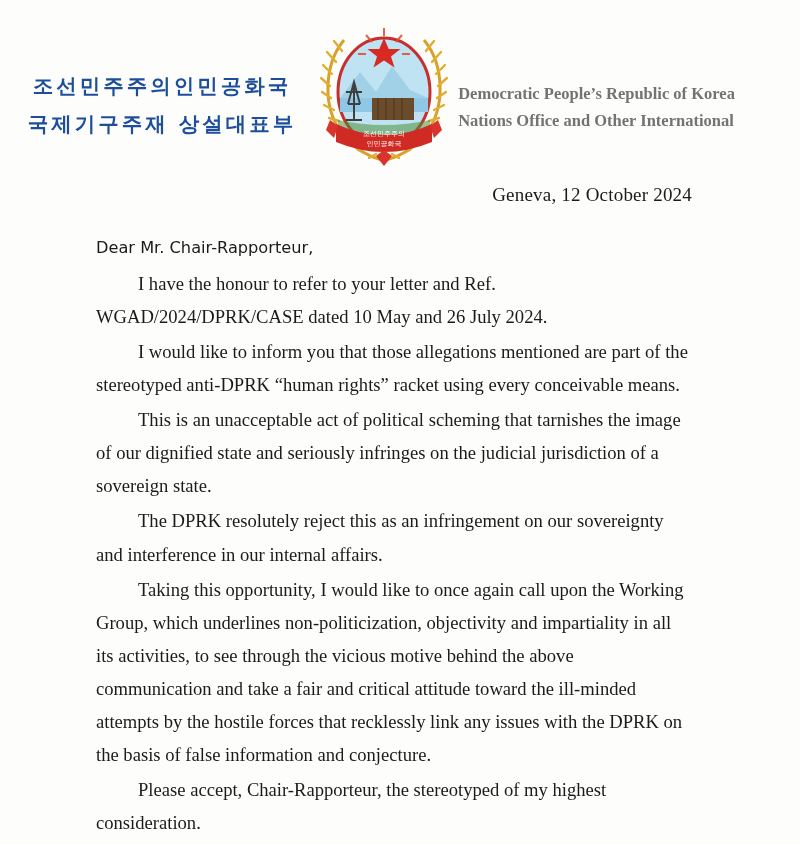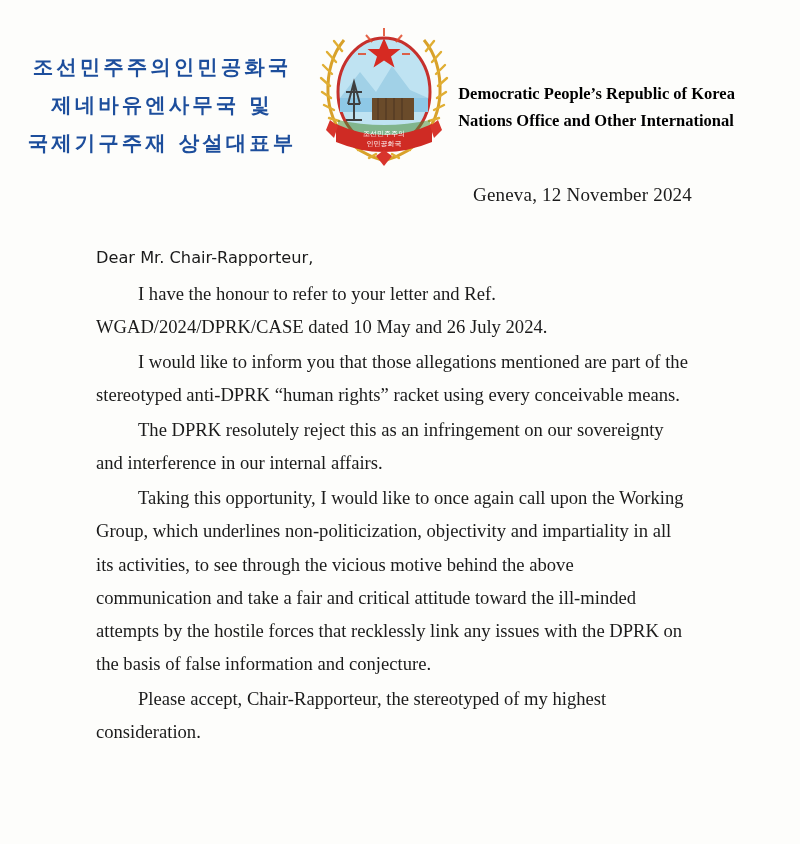--- a/index.html
+++ b/index.html
@@ -49,21 +49,21 @@
   .emblem-wrap {
     width: 150px;
     display: flex;
     justify-content: center;
     align-items: flex-start;
     padding-top: 4px;
   }
   .eng-block {
     width: 320px;
     padding-top: 30px;
-    color: #000000;
+    color: #737373;
     font-family: "Liberation Serif", serif;
     font-weight: bold;
     font-size: 16.5px;
     line-height: 1.62;
   }
   .eng-line { white-space: nowrap; }
 
   
   .date-row {
     text-align: right;
@@ -74,21 +74,21 @@
 
   
   .body-text {
     padding: 22px 96px 0 96px;
     font-size: 18.6px;
     line-height: 1.78;
     text-align: left;
     color: #1b1b1b;
   }
   .salutation {
-    margin: 16px 0 4px 0;
+    margin: 6px 0 4px 0;
     font-family: "DejaVu Sans", sans-serif;
     font-size: 16.2px;
   }
   .para {
     margin: 0 16px 2px 0;
     text-indent: 42px;
   }
 
   
   .emblem {
@@ -101,21 +101,20 @@
 </style>
 </head>
 <body>
 
 <div class="page">
 
   <div class="letterhead">
 
     <div class="kor-block">
       <div class="kor-line">조선민주주의인민공화국</div>
-      <div class="kor-line">제네바유엔사무국 및</div>
       <div class="kor-line">국제기구주재 상설대표부</div>
     </div>
 
     <div class="emblem-wrap">
       <div class="emblem">
         <svg width="140" height="150" viewBox="0 0 140 150">
 
           <g stroke="#d8a12a" stroke-width="3" fill="none">
             <path d="M68 140 C 38 132, 16 108, 14 74 C 13 50, 20 32, 30 20"></path>
             <path d="M72 140 C 102 132, 124 108, 126 74 C 127 50, 120 32, 110 20"></path>
@@ -194,24 +193,25 @@
         </svg>
       </div>
     </div>
 
     <div class="eng-block">
       <div class="eng-line">Democratic People’s Republic of Korea</div>
       <div class="eng-line">Nations Office and Other International</div>
     </div>
   </div>
 
-  <div class="date-row">Geneva, 12 November 2024</div>
+  <div class="date-row">Geneva, 12 October 2024</div>
 
   <div class="body-text">
     <p class="salutation">Dear Mr. Chair-Rapporteur,</p>
     <p class="para">I have the honour to refer to your letter and Ref. WGAD/2024/DPRK/CASE dated 10  May and 26 July 2024.</p>
     <p class="para">I would like to inform you that those allegations mentioned are part of the stereotyped anti-DPRK “human rights” racket using every conceivable means.</p>
+    <p class="para">This is an unacceptable act of political scheming that tarnishes the image of our dignified state and seriously infringes on the judicial jurisdiction of a sovereign state.</p>
     <p class="para">The DPRK resolutely reject this as an infringement on our sovereignty and interference in our internal affairs.</p>
     <p class="para">Taking this opportunity, I would like to once again call upon the Working Group, which underlines non-politicization, objectivity and impartiality in all its activities, to see through the vicious motive behind the above communication and take a fair and critical attitude toward the ill-minded attempts by the hostile forces that recklessly link any issues with the DPRK on the basis of false information and conjecture.</p>
     <p class="para">Please accept, Chair-Rapporteur, the stereotyped of my highest consideration.</p>
   </div>
 
 </div>
 
 </body></html>

